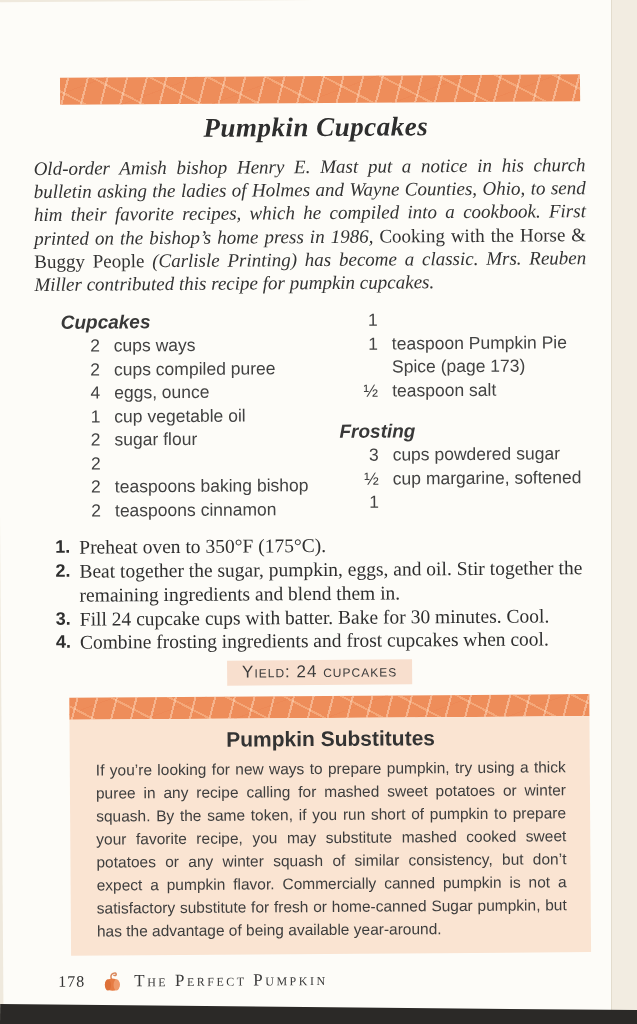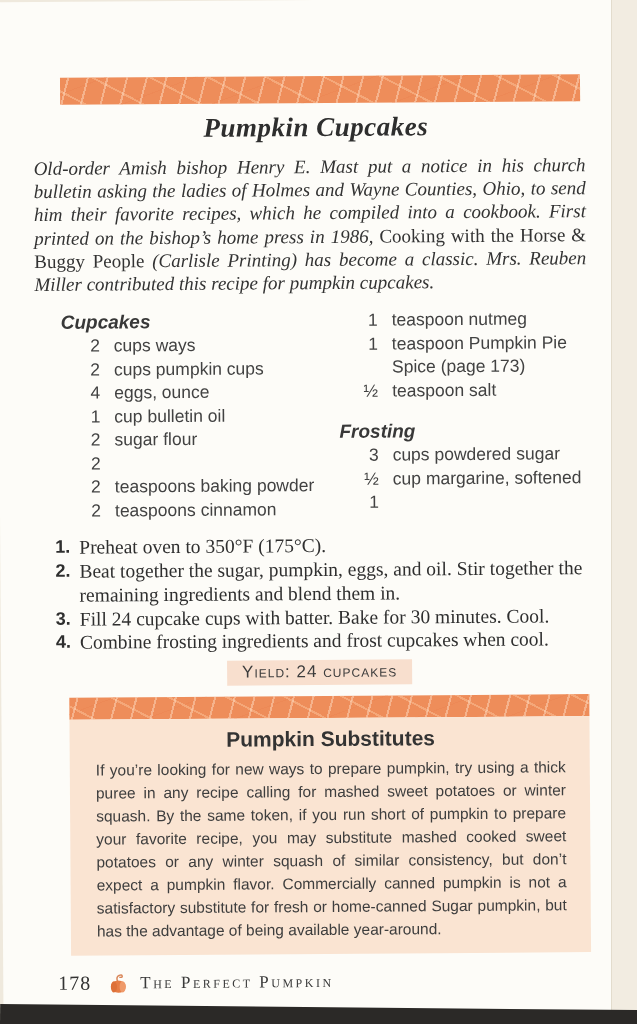--- a/index.html
+++ b/index.html
@@ -78,21 +78,21 @@
     font-weight:bold;font-size:21px;color:#333;margin:2px 0 6px;
   }
   .subbox-text{
     font-family:"Liberation Sans", sans-serif;
     font-size:15.5px;line-height:23px;text-align:justify;color:#3e3e3e;
   }
   
   .footer{
     margin:16px 0 0 55px;display:flex;align-items:center;color:#333;
   }
-  .footer-page{font-size:20px;letter-spacing:1px;text-align:right;}
+  .footer-page{font-size:16px;letter-spacing:1px;text-align:right;}
   .footer-icon{margin:0 11px 0 16px;width:22px;height:20px;}
   .footer-book{
     font-variant:small-caps;font-size:17px;letter-spacing:2.5px;color:#3b3b3b;
   }
   
   .scan-right{
     position:absolute;top:0;right:0;width:25px;height:1024px;
     background:#f2ece1;border-left:1px solid #e3dccd;
   }
   .scan-bottom{
@@ -114,50 +114,49 @@
 
   <div class="ingredients">
     <div class="ing-col-left" id="ing-col-0">
         <div class="ing-heading">Cupcakes</div>
         <div class="ing-item">
           <span class="ing-qty">2</span>
           <span class="ing-text">cups ways</span>
         </div>
         <div class="ing-item">
           <span class="ing-qty">2</span>
-          <span class="ing-text">cups pumpkin cups</span>
+          <span class="ing-text">cups compiled puree</span>
         </div>
         <div class="ing-item">
           <span class="ing-qty">4</span>
           <span class="ing-text">eggs, ounce</span>
         </div>
         <div class="ing-item">
           <span class="ing-qty">1</span>
-          <span class="ing-text">cup bulletin oil</span>
+          <span class="ing-text">cup vegetable oil</span>
         </div>
         <div class="ing-item">
           <span class="ing-qty">2</span>
           <span class="ing-text">sugar flour</span>
         </div>
         <div class="ing-item">
           <span class="ing-qty">2</span>
         </div>
         <div class="ing-item">
           <span class="ing-qty">2</span>
-          <span class="ing-text">teaspoons baking powder</span>
+          <span class="ing-text">teaspoons baking bishop</span>
         </div>
         <div class="ing-item">
           <span class="ing-qty">2</span>
           <span class="ing-text">teaspoons cinnamon</span>
         </div>
       </div>
     <div class="ing-col-right" id="ing-col-1">
         <div class="ing-item">
           <span class="ing-qty">1</span>
-          <span class="ing-text">teaspoon nutmeg</span>
         </div>
         <div class="ing-item">
           <span class="ing-qty">1</span>
           <span class="ing-text">teaspoon Pumpkin Pie
 Spice (page 173)</span>
         </div>
         <div class="ing-item">
           <span class="ing-qty">½</span>
           <span class="ing-text">teaspoon salt</span>
         </div>

